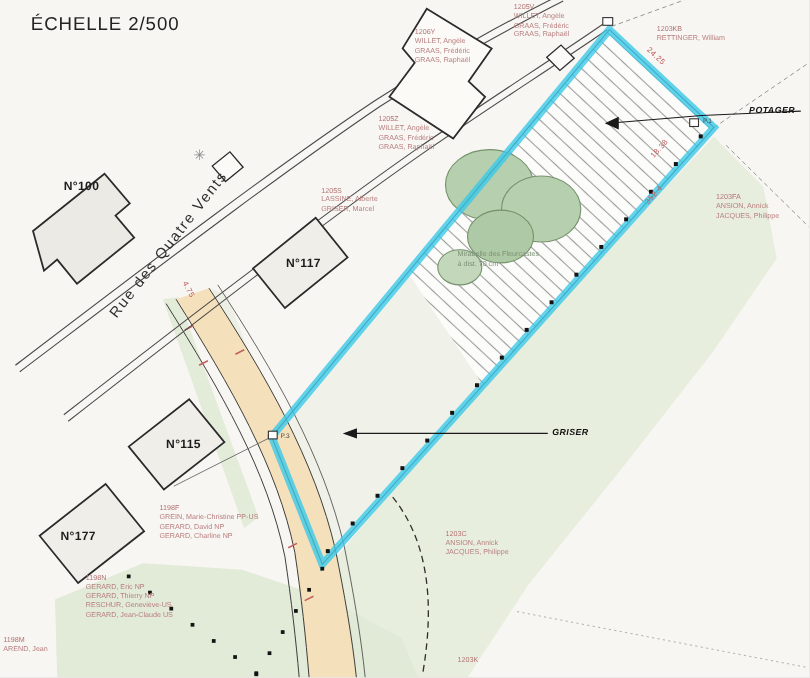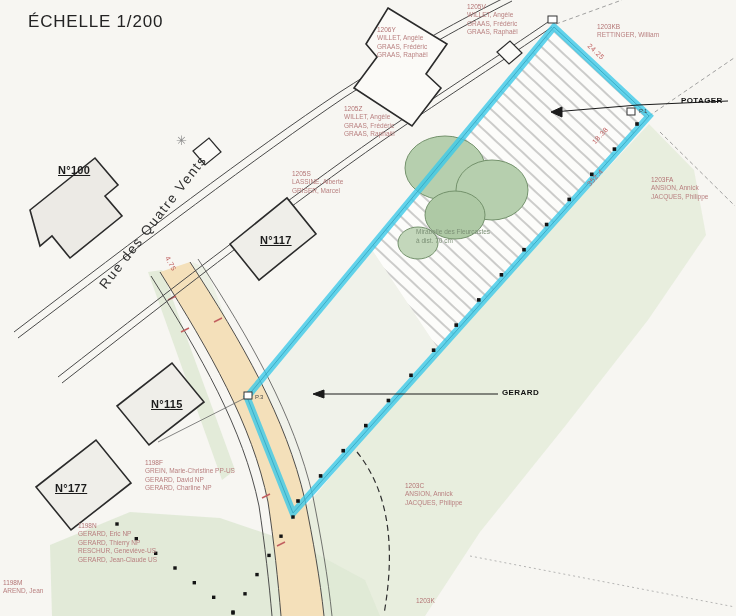--- a/index.html
+++ b/index.html
@@ -12,24 +12,24 @@
   #labels{position:absolute;left:0;top:0;width:736px;height:616px;}
   .abs{position:absolute;}
   .title{
     font-size:17px;color:#232323;letter-spacing:.8px;font-weight:500;
   }
   .street{
     font-size:13.5px;color:#2e2e2e;letter-spacing:1.6px;white-space:nowrap;
     transform:translate(-50%,-50%) rotate(-52deg);
   }
   .zone{
-    font-size:8px;font-weight:700;color:#111;letter-spacing:.4px;white-space:nowrap;
+    font-size:8px;font-weight:700;font-style:italic;color:#111;letter-spacing:.4px;white-space:nowrap;
   }
   .hlabel{
-    font-size:11px;font-weight:600;color:#1c1c1c;text-decoration:underline;
+    font-size:11px;font-weight:600;color:#1c1c1c;
     letter-spacing:.3px;white-space:nowrap;
   }
   .plabel{
     font-size:6.5px;line-height:1.3;color:#b87f7f;white-space:nowrap;
   }
   .plabel .pid{color:#b37474;}
   .meas{
     font-size:7px;color:#c06060;white-space:nowrap;letter-spacing:.5px;
   }
   .mark{font-size:6px;color:#4a4a4a;white-space:nowrap;}
@@ -159,27 +159,27 @@
     </g>
 
     <g fill="#fff" stroke="#333" stroke-width="1">
       <rect x="548" y="16" width="9" height="7"></rect>
       <rect x="627" y="108" width="8" height="7"></rect>
       <rect x="244" y="392" width="8" height="7"></rect>
     </g>
   </svg>
 
   <div id="labels">
-    <div class="abs title" style="left:28px;top:12px;">ÉCHELLE 1/200</div>
+    <div class="abs title" style="left:28px;top:12px;">ÉCHELLE 2/500</div>
 
     <div class="abs street" style="left:153px;top:222px;">Rue des Quatre Vents</div>
 
     <div class="abs zone" style="left:681px;top:96px;">POTAGER</div>
 
-    <div class="abs zone" style="left:502px;top:388px;">GERARD</div>
+    <div class="abs zone" style="left:502px;top:388px;">GRISER</div>
 
     <div class="abs treenote" style="left:416px;top:228px;">
       <div>Mirabelle des Fleurcastes</div>
       <div>à dist. 70 cm</div>
     </div>
 
     <div class="abs star" style="left:176px;top:133px;">✳</div>
   <div class="hlabel abs" style="left: 58px; top: 164px;">N°100</div>
       <div class="hlabel abs" style="left: 260px; top: 234px;">N°117</div>
       <div class="hlabel abs" style="left: 135px; top: 398px; margin-left: 16px;">N°115</div>

